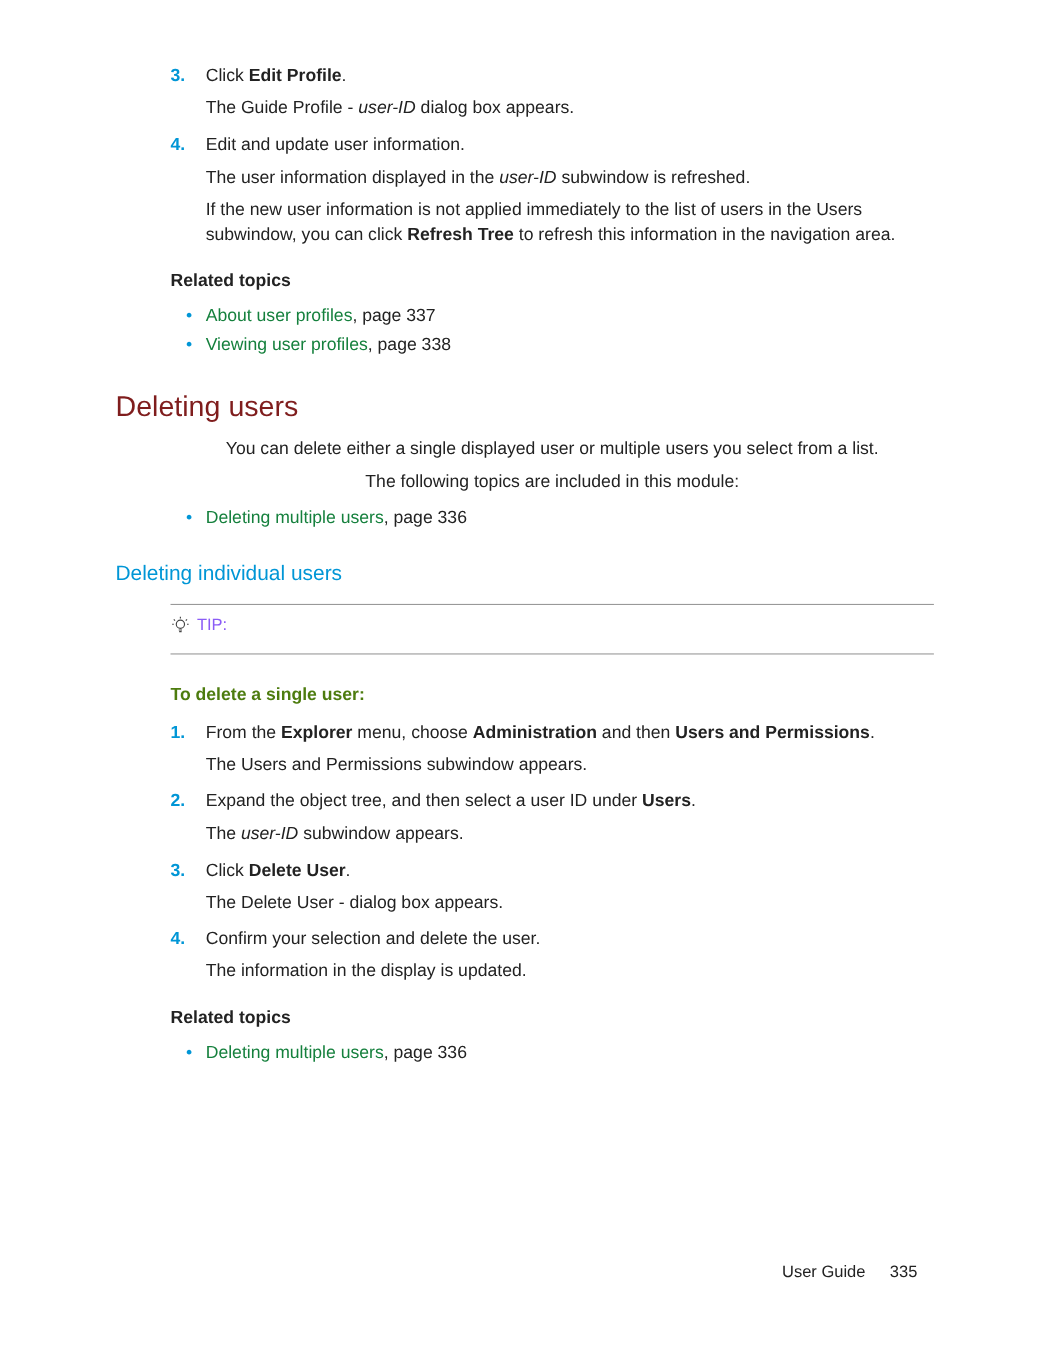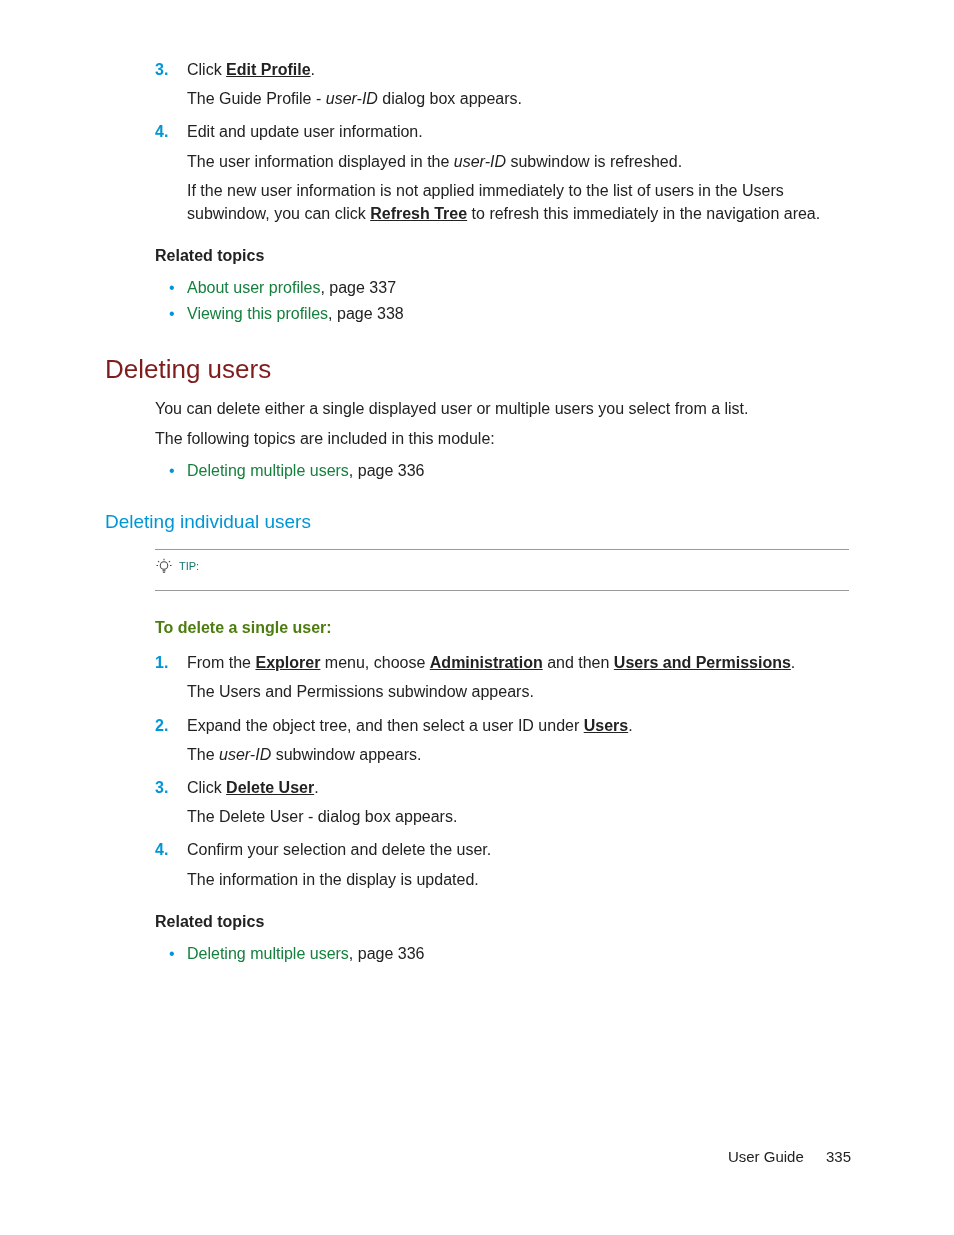--- a/index.html
+++ b/index.html
@@ -31,23 +31,23 @@
   }
   ol.numbered > li > .num {
     position: absolute;
     left: 0;
     top: 0;
     color: #0096d6;
     font-weight: 600;
     width: 24px;
     text-align: left;
   }
-  .para { margin: 6px 0 0 0; line-height: 1.45; }
+  .para { margin: 6px 0 0 0; line-height: 1.45; text-align: center; }
   .sub-para { margin-top: 6px; line-height: 1.45; }
-  strong { font-weight: 600; text-decoration: underline; }
+  strong { font-weight: 600; }
   .italic { font-style: italic; }
   .related-heading {
     font-weight: 600;
     margin: 22px 0 10px 0;
   }
   ul.bullets {
     list-style: none;
     padding: 0;
     margin: 0;
   }
@@ -82,31 +82,31 @@
     border-bottom: 1px solid #999;
     padding: 8px 0 10px 0;
     line-height: 1.45;
   }
   .tip-head {
     display: flex;
     align-items: center;
     gap: 6px;
     margin-bottom: 4px;
   }
-  .tip-label { color: #0f766e; font-size: 11px; }
+  .tip-label { color: #8b5cf6; font-size: 15px; }
   .tip-body { padding-left: 0; }
   .proc-heading {
     color: #4d7c0f;
     font-weight: 600;
     margin: 28px 0 14px 0;
   }
   .footer {
     position: absolute;
     bottom: 70px;
-    right: 103px;
+    right: 120px;
     font-size: 15px;
     font-weight: 300;
   }
   .footer .pnum { margin-left: 18px; }
   svg.tip-icon { width: 18px; height: 18px; flex: 0 0 18px; }
 </style>
 </head>
 <body>
 
 <div class="page">
@@ -122,32 +122,32 @@
           <span>The Guide Profile - </span><span class="italic">user-ID</span><span> dialog box appears.</span>
         </div>
       </li>
       <li style="margin-top:10px;">
         <span class="num">4.</span>
         <span>Edit and update user information.</span>
         <div class="sub-para">
           <span>The user information displayed in the </span><span class="italic">user-ID</span><span> subwindow is refreshed.</span>
         </div>
         <div class="sub-para">
-          <span>If the new user information is not applied immediately to the list of users in the Users subwindow, you can click </span><strong>Refresh Tree</strong><span> to refresh this immediately in the navigation area.</span>
+          <span>If the new user information is not applied immediately to the list of users in the Users subwindow, you can click </span><strong>Refresh Tree</strong><span> to refresh this information in the navigation area.</span>
         </div>
       </li>
     </ol>
 
     <div class="related-heading">Related topics</div>
     <ul class="bullets" style="margin-left:4px;">
       <li>
         <a class="link">About user profiles</a><span>, page 337</span>
       </li>
       <li>
-        <a class="link">Viewing this profiles</a><span>, page 338</span>
+        <a class="link">Viewing user profiles</a><span>, page 338</span>
       </li>
     </ul>
   </div>
 
   <h2 class="section">Deleting users</h2>
 
   <div class="content">
     <p class="para">You can delete either a single displayed user or multiple users you select from a list.</p>
     <p class="para">The following topics are included in this module:</p>
     <ul class="bullets" style="margin-left:4px; margin-top:8px;">

